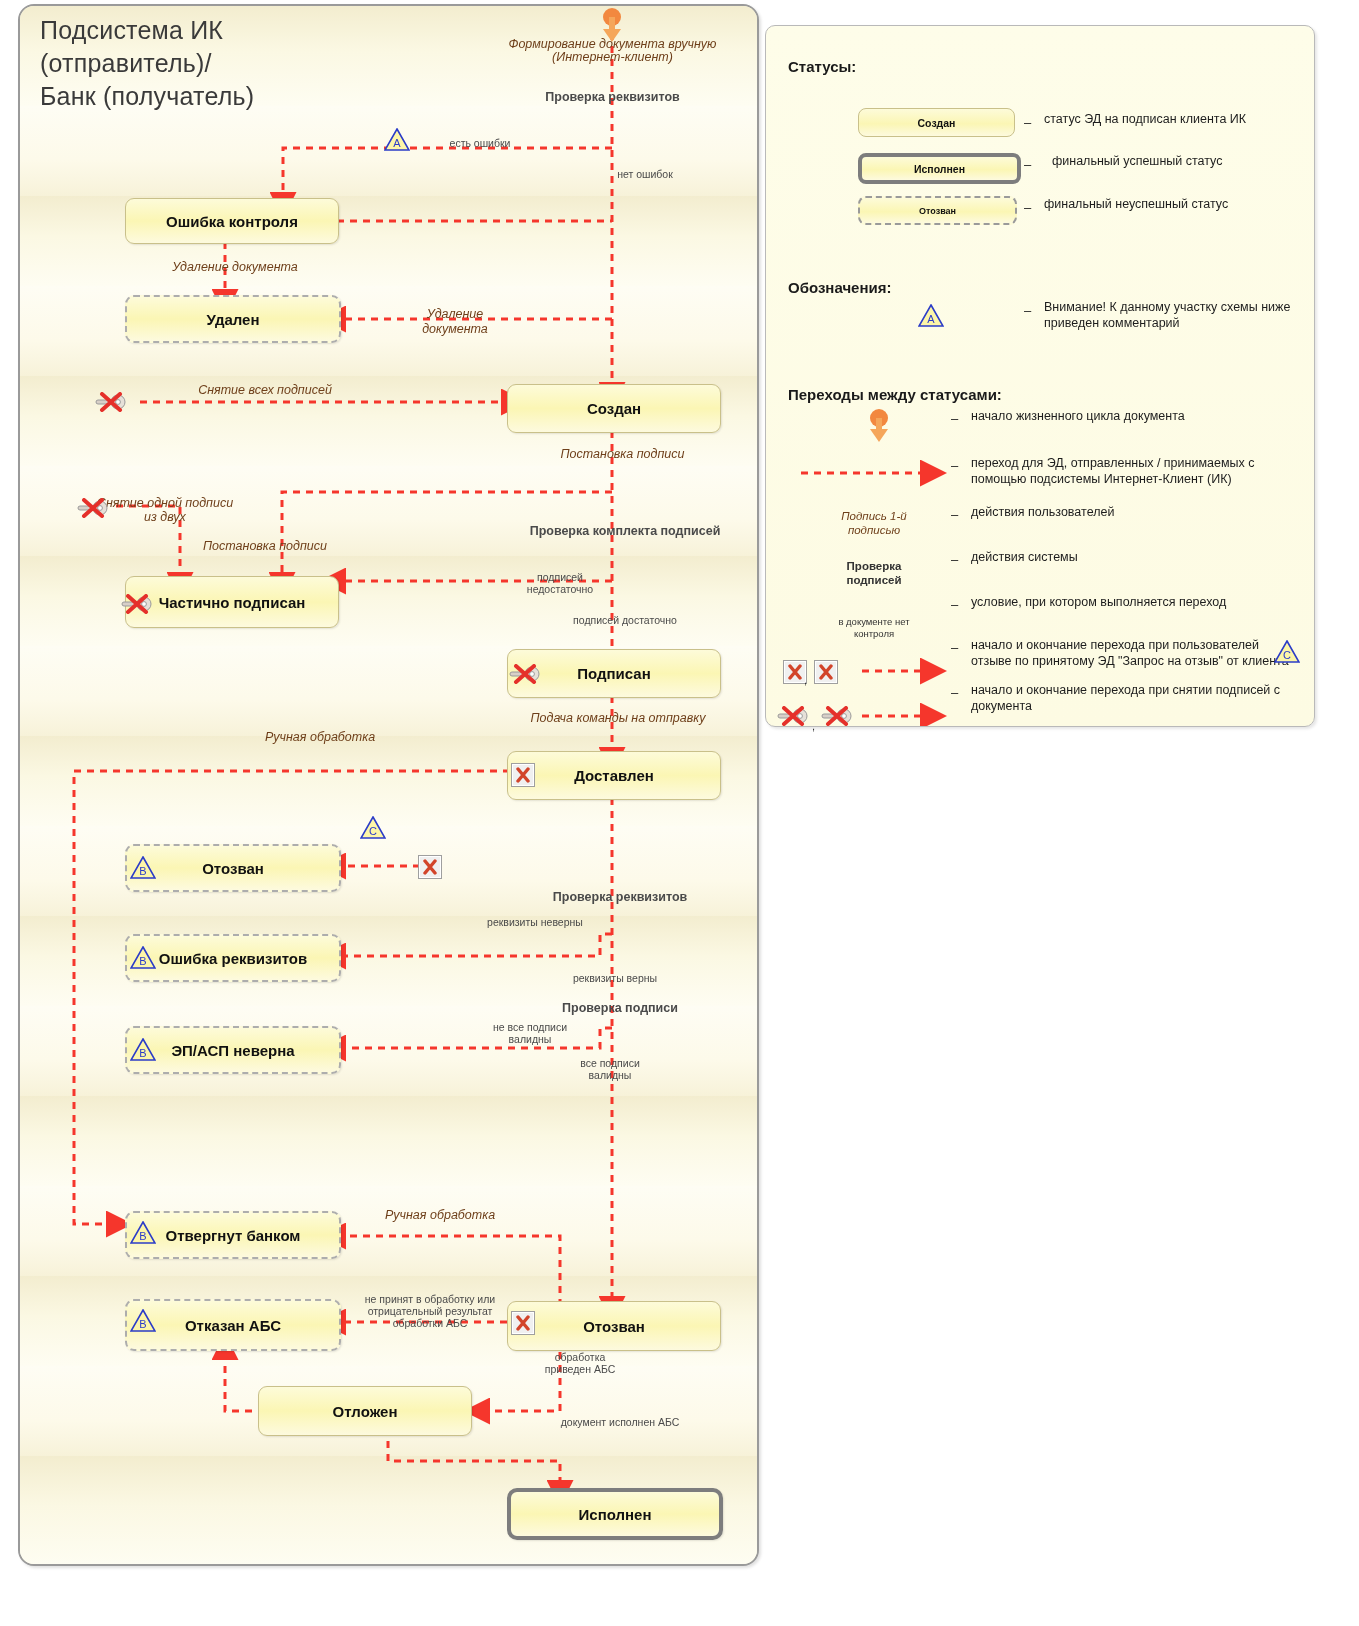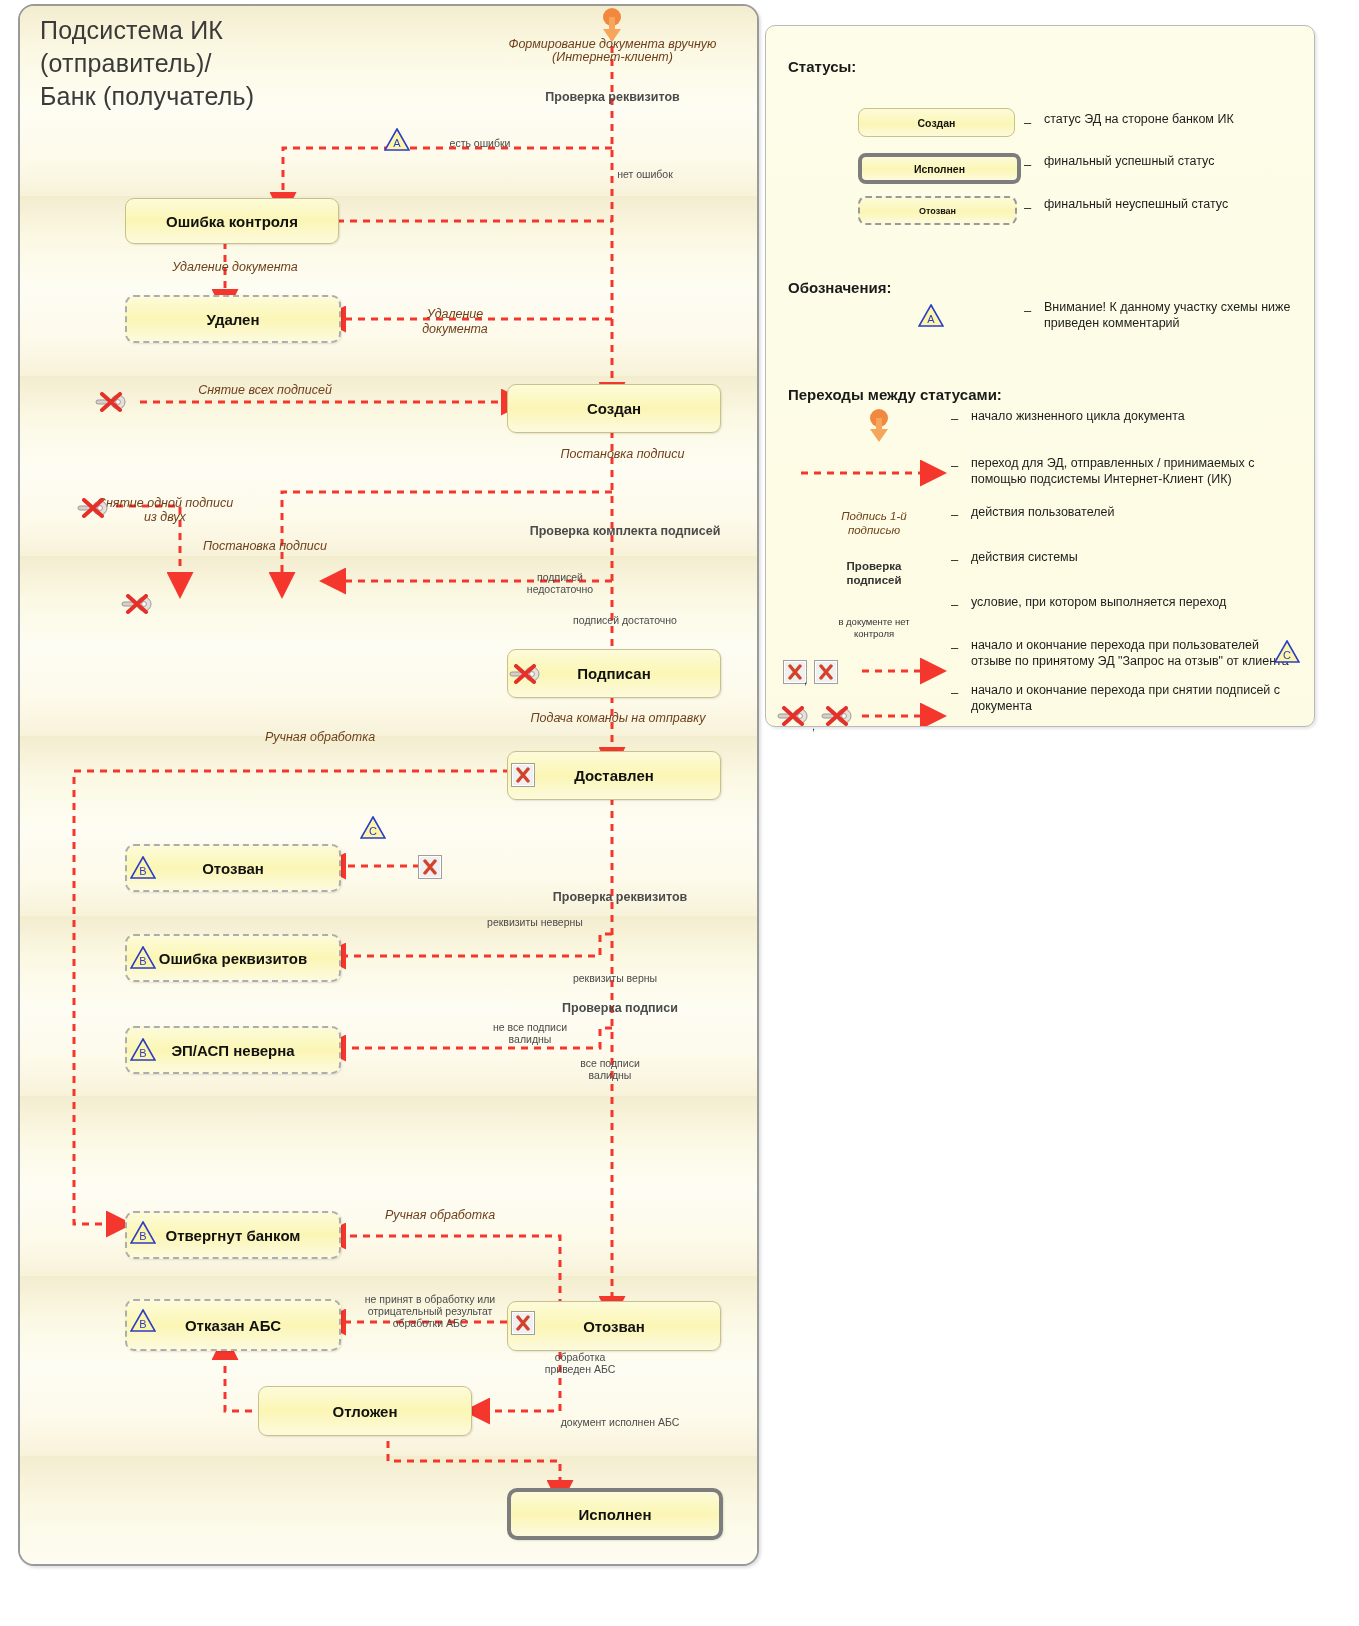--- a/index.html
+++ b/index.html
@@ -174,20 +174,23 @@
     </div>
 
     <div class="node dashed" style="left:105px;top:289px;width:212px;height:44px">
       <span>Удален</span>
     </div>
 
     <div class="node solid" style="left:487px;top:378px;width:212px;height:47px">
       <span>Создан</span>
     </div>
 
+    <div class="node solid" style="left:105px;top:570px;width:212px;height:50px">
+      <span>Частично подписан</span>
+    </div>
 
     <div class="node solid" style="left:487px;top:643px;width:212px;height:47px">
       <span>Подписан</span>
     </div>
 
     <div class="node solid" style="left:487px;top:745px;width:212px;height:47px">
       <span>Доставлен</span>
     </div>
 
     <div class="node dashed" style="left:105px;top:838px;width:212px;height:44px">
@@ -396,27 +399,27 @@
   </div>
 
   <div class="legend">
 
     <div class="lg-h" style="left:22px;top:32px">Статусы:</div>
 
     <div class="lg-box solid" style="left:92px;top:82px">
       <span>Создан</span>
     </div>
     <div class="lg-dash" style="left:258px;top:89px">–</div>
-    <div class="lg-txt" style="left:278px;top:86px;width:265px">статус ЭД  на стороне банком ИК</div>
+    <div class="lg-txt" style="left:278px;top:86px;width:265px">статус ЭД  на подписан клиента ИК</div>
 
     <div class="lg-box final" style="left:92px;top:127px">
       <span>Исполнен</span>
     </div>
     <div class="lg-dash" style="left:258px;top:131px">–</div>
-    <div class="lg-txt" style="left:278px;top:128px;width:265px">финальный успешный статус</div>
+    <div class="lg-txt" style="left:286px;top:128px;width:265px">финальный успешный статус</div>
 
     <div class="lg-box dashed" style="left:92px;top:170px">
       <span>Отозван</span>
     </div>
     <div class="lg-dash" style="left:258px;top:174px">–</div>
     <div class="lg-txt" style="left:278px;top:171px;width:265px">финальный неуспешный статус</div>
 
     <div class="lg-h" style="left:22px;top:253px">Обозначения:</div>
     <div class="tri" style="left:152px;top:278px">
       <svg viewBox="0 0 26 23">

